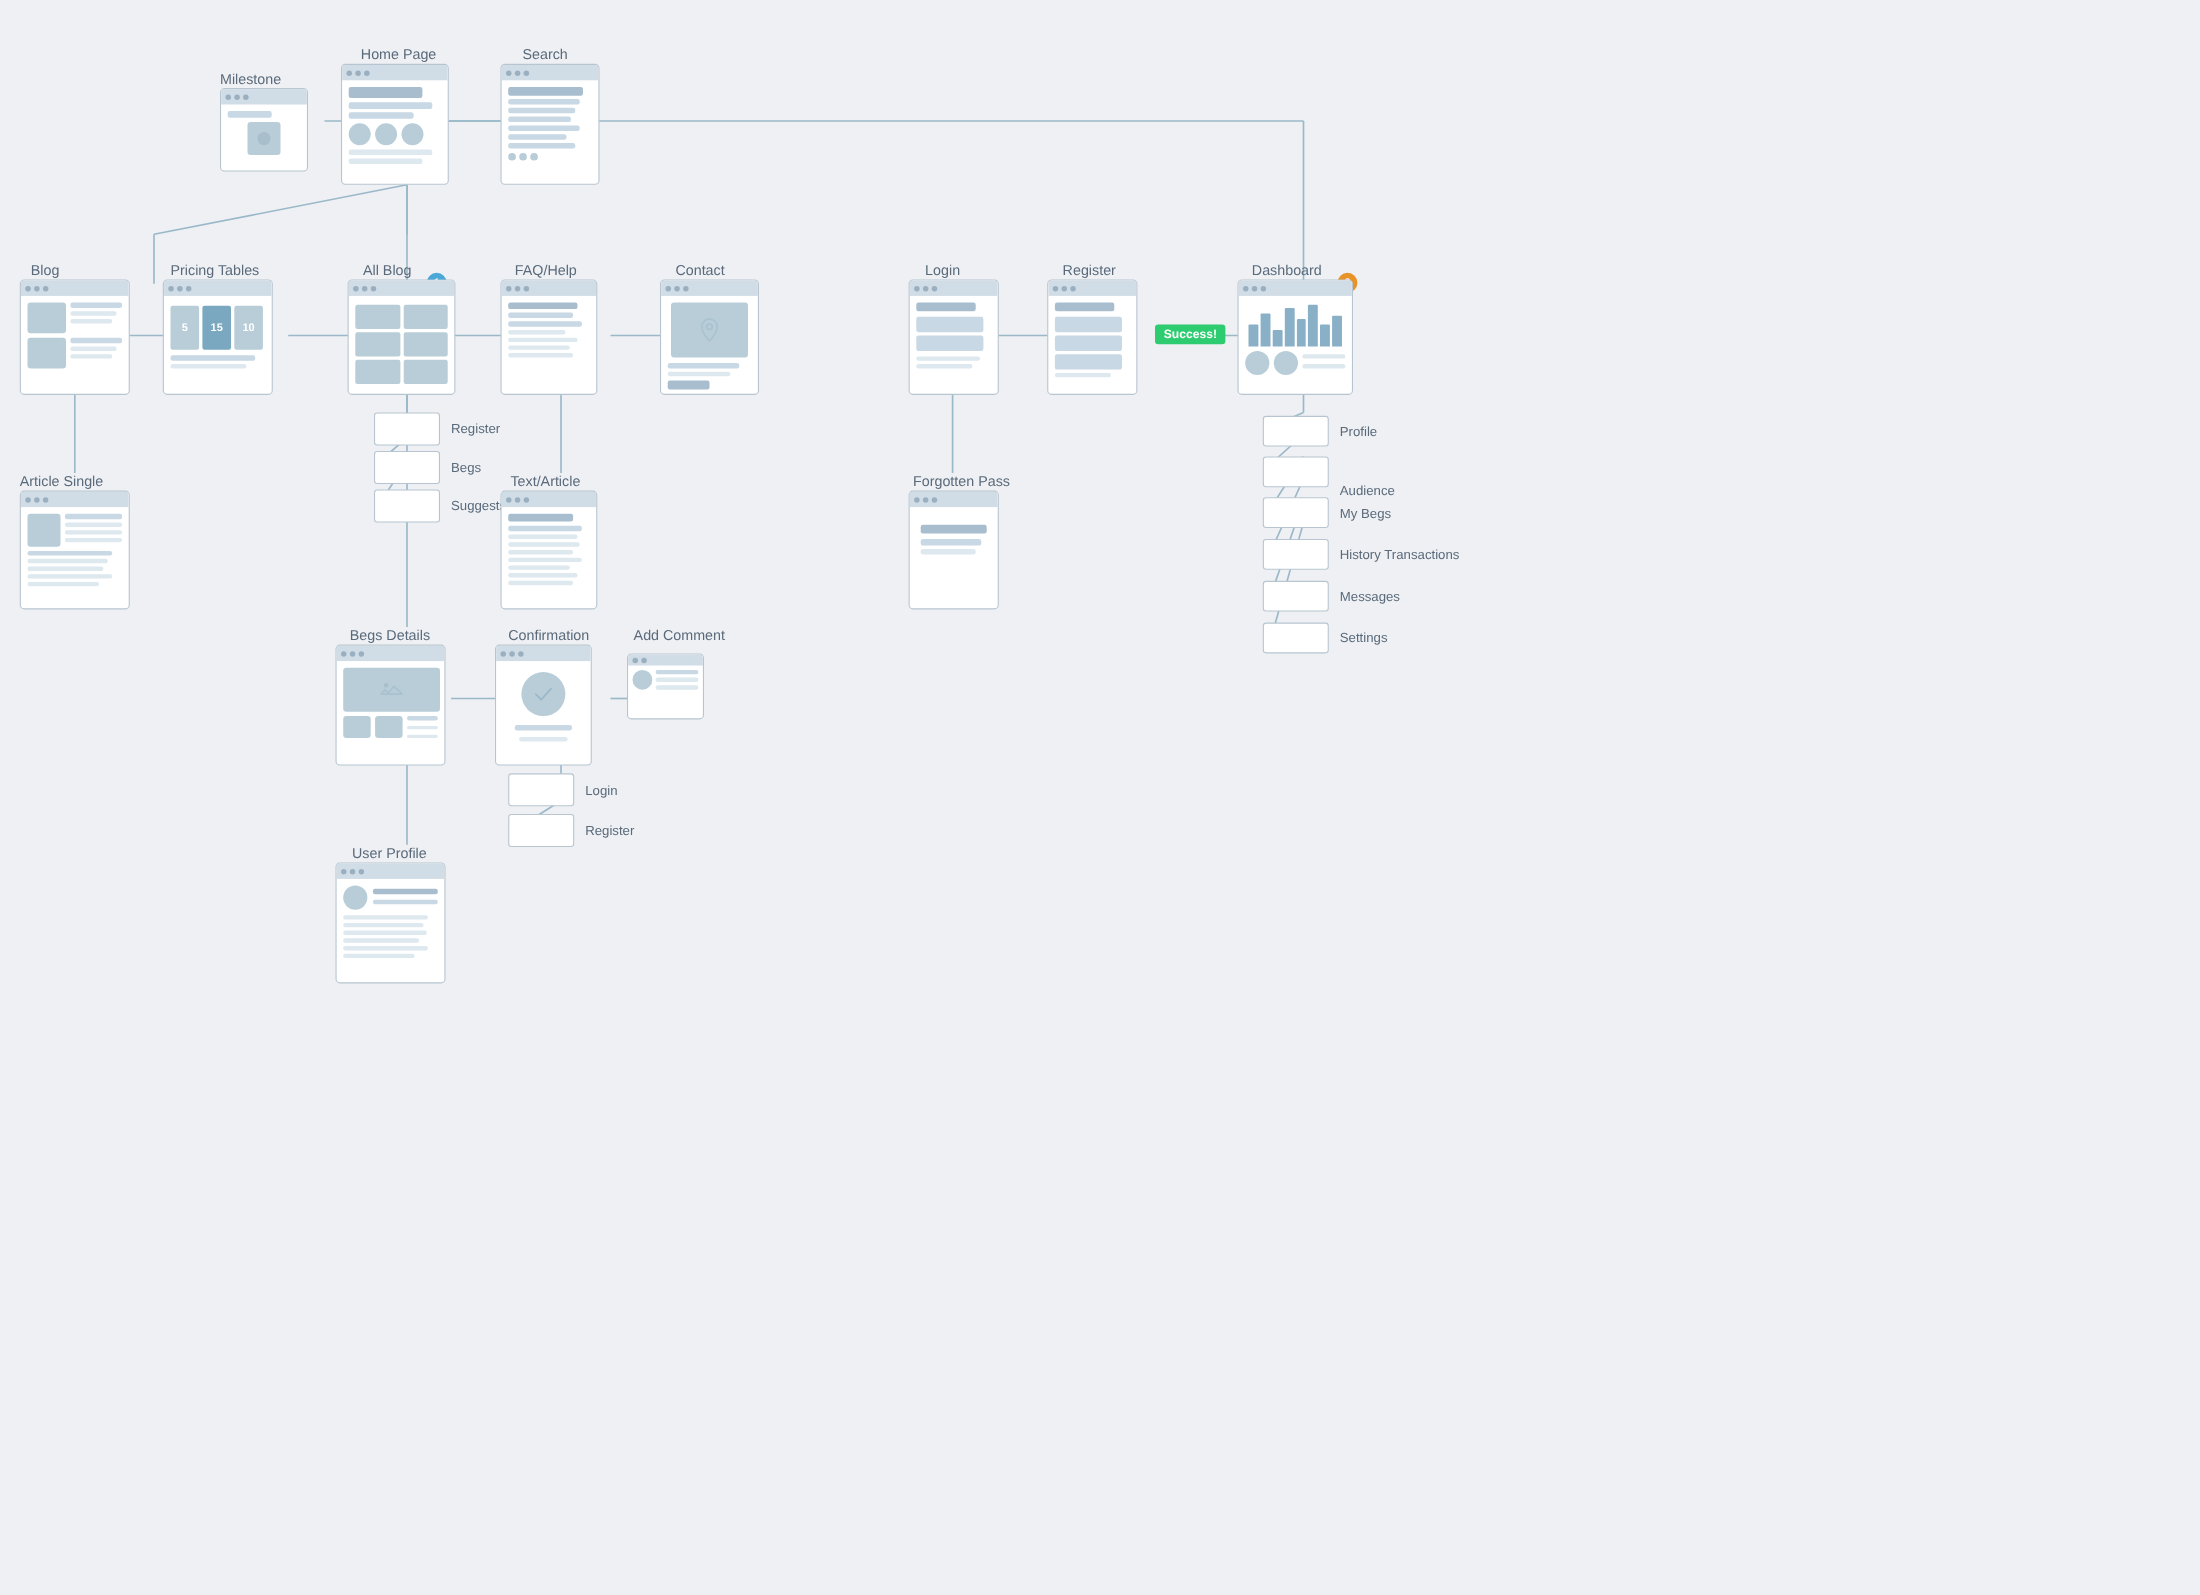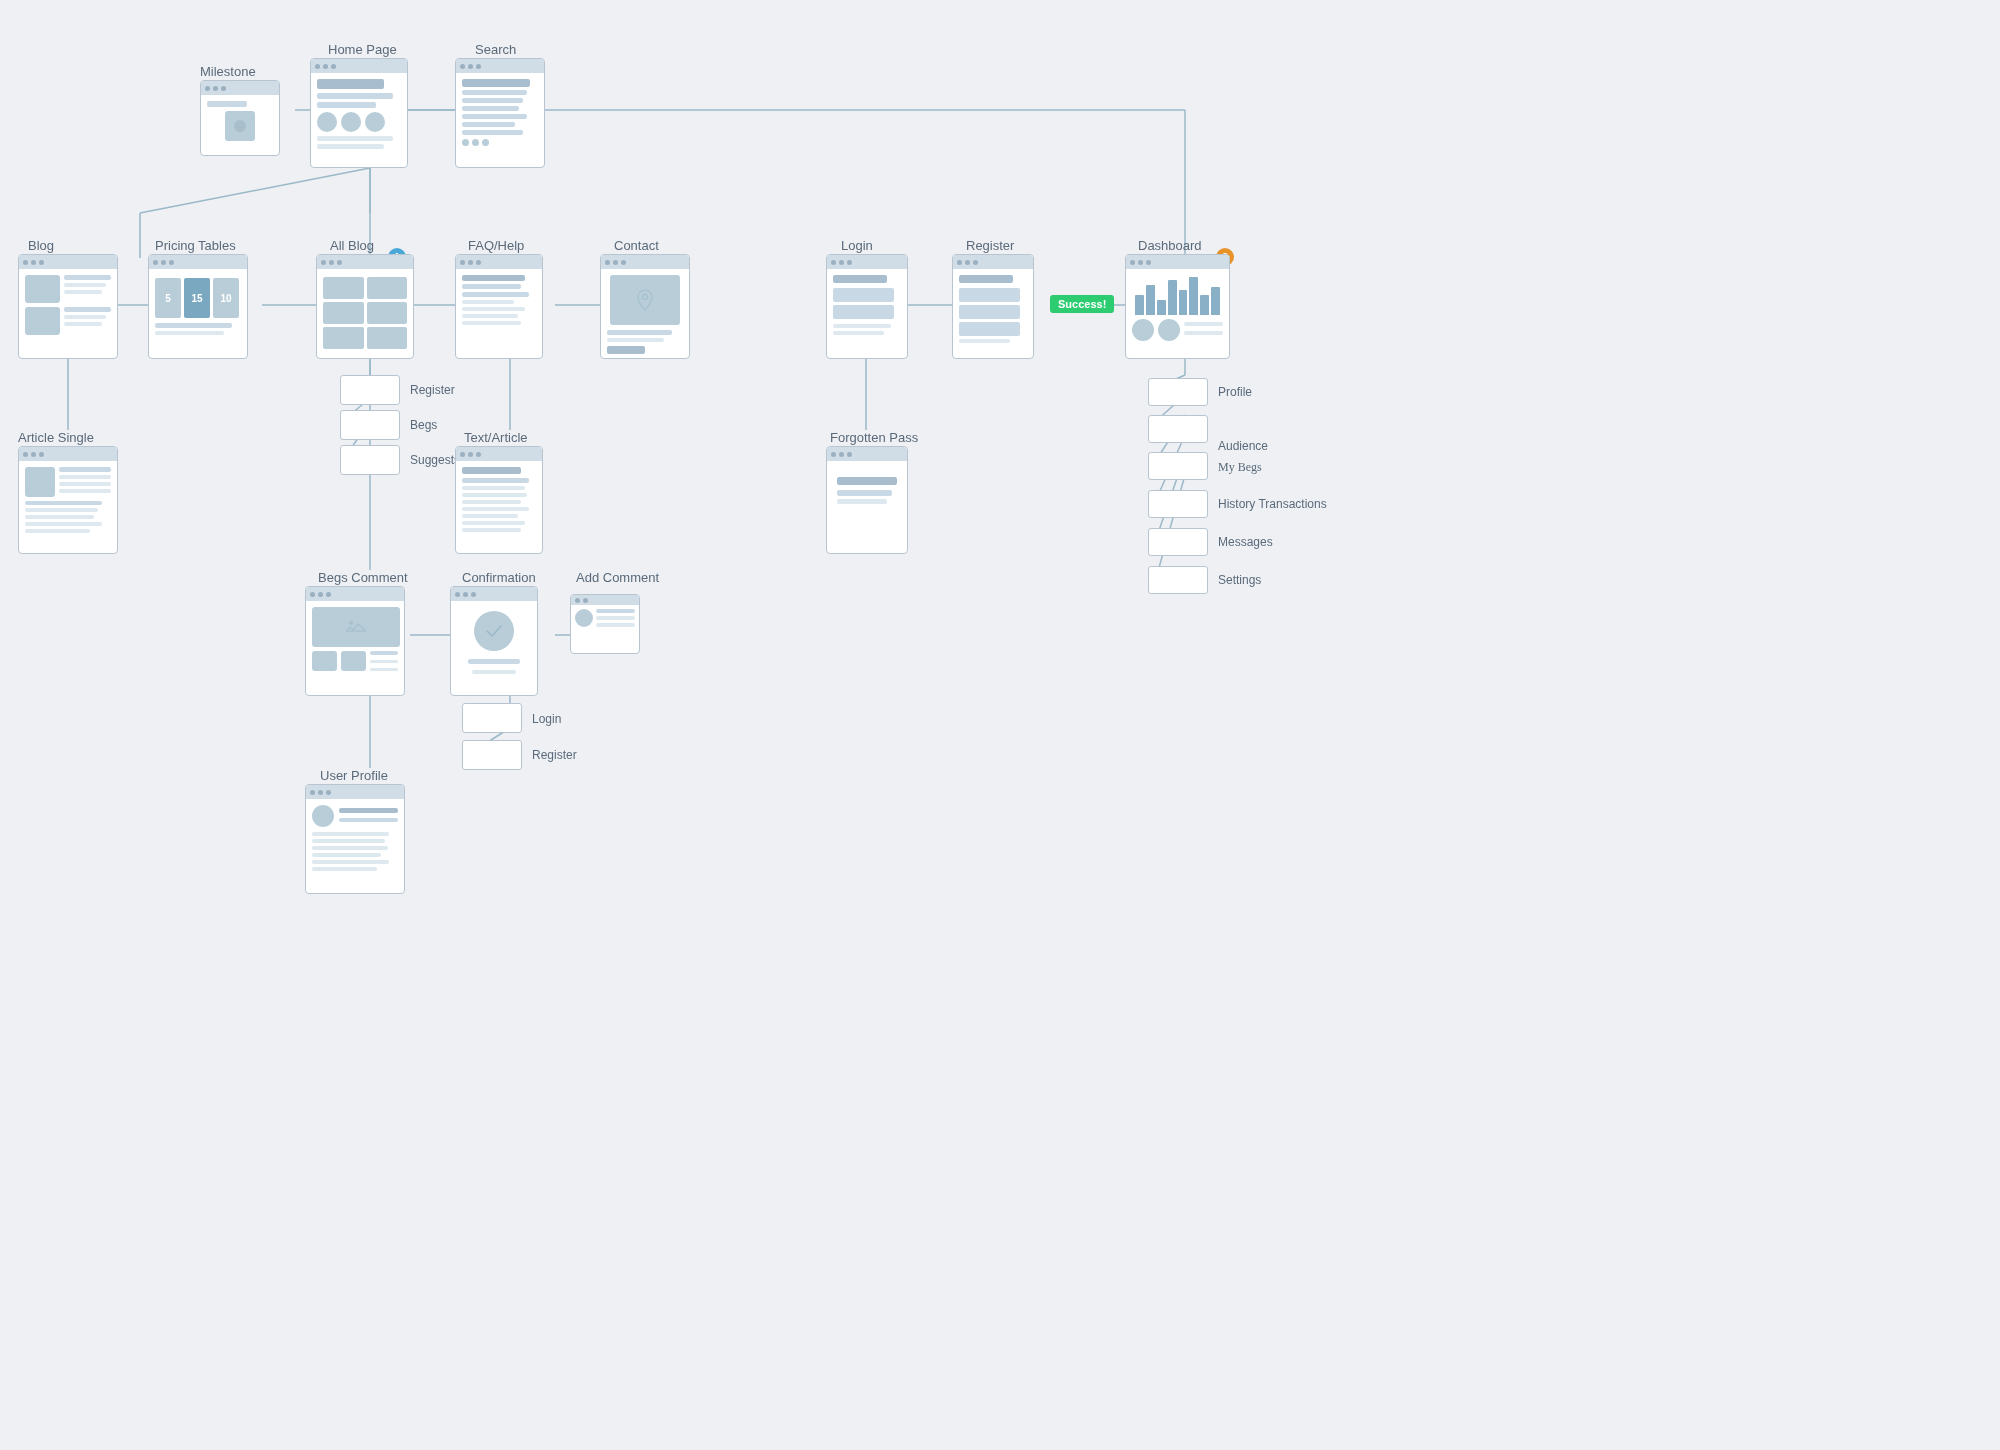--- a/index.html
+++ b/index.html
@@ -465,21 +465,21 @@
     </div>
   </div>
 
   <div class="dash-item" style="left:1148px; top:378px;"></div>
   <div class="sub-label" style="left:1218px; top:385px;">Profile</div>
 
   <div class="dash-item" style="left:1148px; top:415px;"></div>
   <div class="sub-label" style="left:1218px; top:422px;margin-top:17px;">Audience</div>
 
   <div class="dash-item" style="left:1148px; top:452px;"></div>
-  <div class="sub-label" style="left:1218px; top:460px;font-family:Liberation Serif, serif;">My Begs</div>
+  <div class="sub-label" style="left:1218px; top:460px;">My Begs</div>
 
   <div class="dash-item" style="left:1148px; top:490px;"></div>
   <div class="sub-label" style="left:1218px; top:497px;">History Transactions</div>
 
   <div class="dash-item" style="left:1148px; top:528px;"></div>
   <div class="sub-label" style="left:1218px; top:535px;">Messages</div>
 
   <div class="dash-item" style="left:1148px; top:566px;"></div>
   <div class="sub-label" style="left:1218px; top:573px;">Settings</div>
 
@@ -539,21 +539,21 @@
       <div style="height:50px;display:flex;align-items:center;justify-content:center;">
         <div>
           <div class="strip dark" style="height:8px;width:60px;margin-bottom:5px;"></div>
           <div class="strip" style="height:6px;width:55px;margin-bottom:3px;"></div>
           <div class="strip light" style="height:5px;width:50px;"></div>
         </div>
       </div>
     </div>
   </div>
 
-  <div class="node-label" style="left:318px; top:570px">Begs Comment</div>
+  <div class="node-label" style="left:318px; top:570px">Begs Details</div>
   <div class="wf-card" style="left:305px; top:586px; width:100px; height:110px;">
     <div class="card-titlebar">
         <span></span>
         <span></span>
         <span></span>
       </div>
     <div class="card-body">
       <div class="img-ph" style="width:88px;height:40px;margin-bottom:4px;">
         <svg width="20" height="20" viewBox="0 0 20 20">
             <path d="M0 14l4-4 3 3 5-6 8 7H0z" fill="#9ab0c0"></path>

